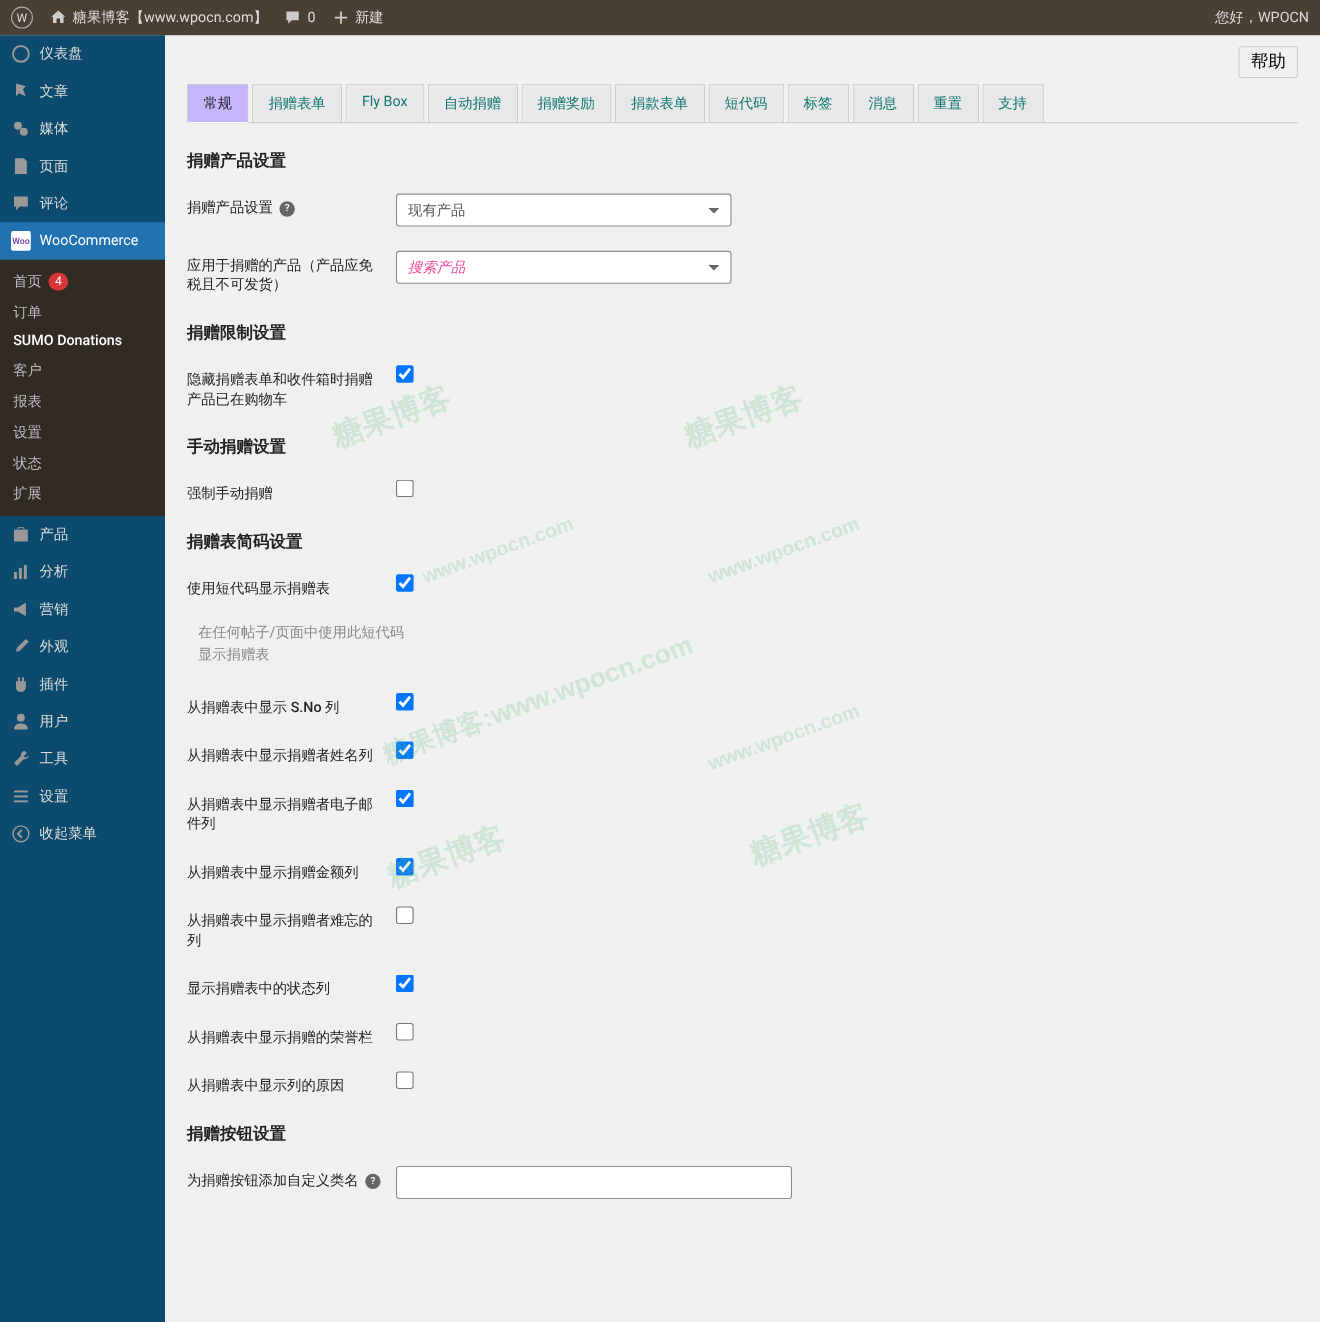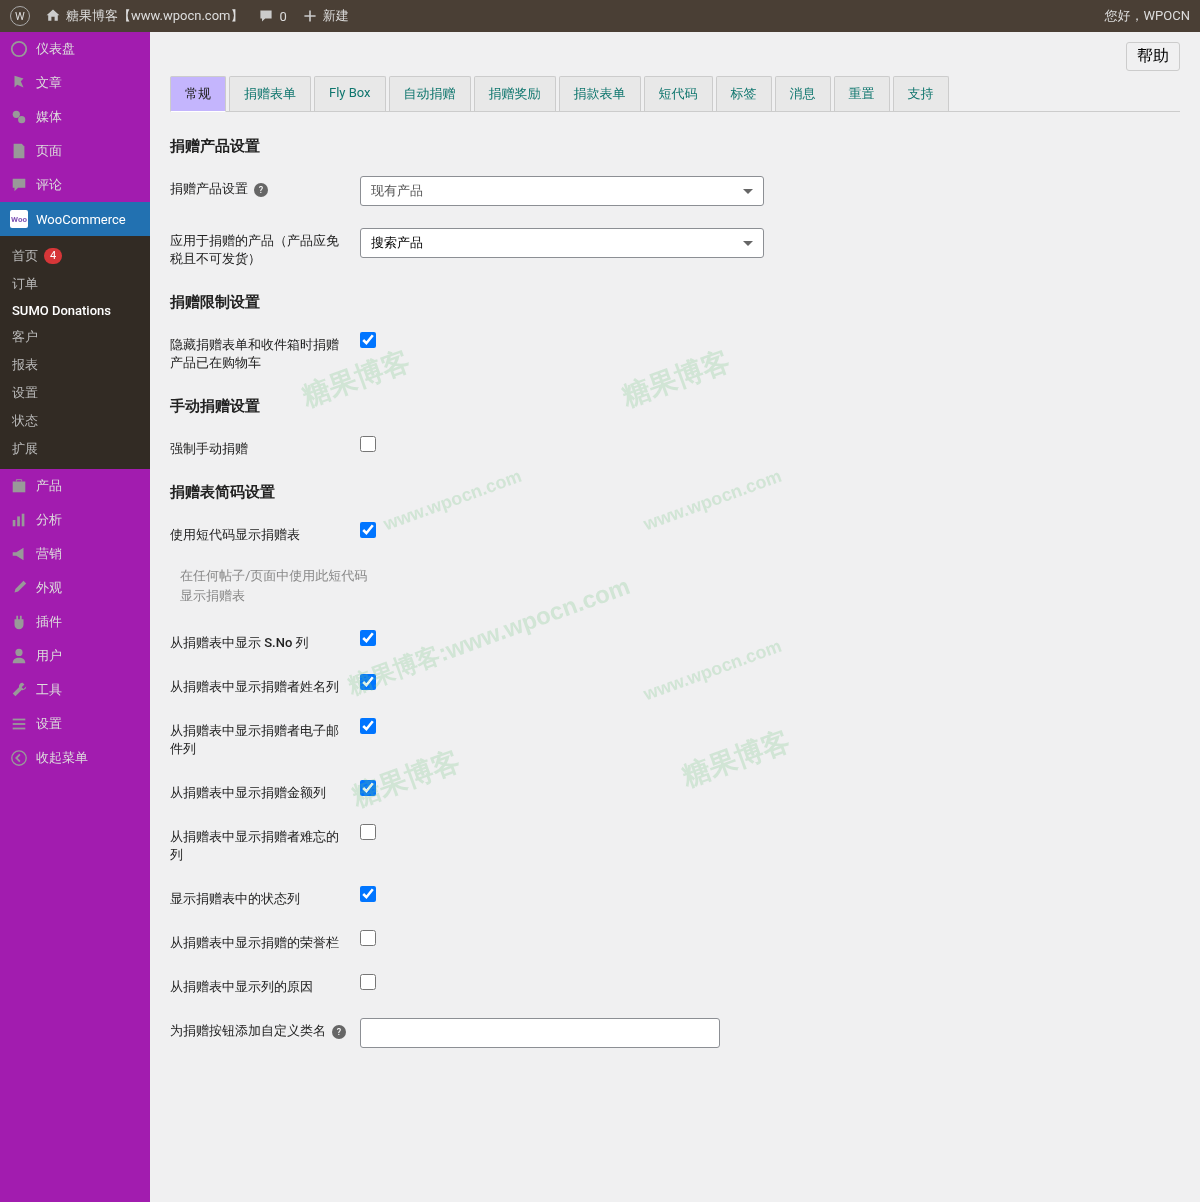--- a/index.html
+++ b/index.html
@@ -3,43 +3,43 @@
 <meta charset="utf-8">
 <style>
 * { margin:0; padding:0; box-sizing:border-box; }
 body { font-family:-apple-system,BlinkMacSystemFont,"Segoe UI",Roboto,sans-serif; font-size:13px; color:#3c434a; background:#f0f0f1; width:1200px; }
 #adminbar { height:32px; background:#4a3f35; color:#eee; display:flex; align-items:center; padding:0 10px; font-size:13px; }
 #adminbar .left { display:flex; align-items:center; gap:15px; flex:1; }
 #adminbar .right { display:flex; align-items:center; }
 #adminbar .item { display:flex; align-items:center; gap:5px; cursor:pointer; color:#ddd; }
 #adminbar .wp-logo { width:20px; height:20px; border:1.5px solid #aaa; border-radius:50%; display:flex; align-items:center; justify-content:center; font-size:11px; }
 #adminbar svg { width:16px; height:16px; fill:#ccc; }
-#sidebar { position:absolute; left:0; top:32px; width:150px; background:#a21caf; min-height:1170px; }
+#sidebar { position:absolute; left:0; top:32px; width:150px; background:#0c4a6e; min-height:1170px; }
 #sidebar .menu-item { display:flex; align-items:center; gap:8px; padding:8px 10px; color:#ddd; cursor:pointer; font-size:13px; }
 #sidebar .menu-item.current { background:#2271b1; color:#fff; position:relative; }
 #sidebar .menu-item.current::after { content:""; position:absolute; right:-8px; top:50%; margin-top:-8px; border:8px solid transparent; border-right-color:#f0f0f1; }
 #sidebar .menu-item svg, #sidebar .menu-item .ico { width:18px; height:18px; fill:#999; flex-shrink:0; }
 #sidebar .submenu { background:#322b24; padding:6px 0; }
 #sidebar .submenu .sub { padding:5px 12px; color:#bbb; font-size:13px; cursor:pointer; display:flex; align-items:center; gap:6px; }
 #sidebar .submenu .sub.active { color:#fff; font-weight:500; }
 #sidebar .badge { background:#d63638; color:#fff; border-radius:9px; padding:0 6px; font-size:11px; line-height:16px; min-width:16px; text-align:center; }
 #content { margin-left:150px; padding:0 20px 20px; }
 .topbar { display:flex; justify-content:flex-end; padding:10px 0 5px; }
 .help-btn { background:#f0f0f1; border:1px solid #ccc; padding:3px 10px; border-radius:3px; font-size:16px; cursor:pointer; }
 .tabs { display:flex; border-bottom:1px solid #ccc; margin-bottom:20px; }
 .tab { padding:8px 14px; background:#e8e8e8; border:1px solid #ccc; border-bottom:none; margin-right:3px; color:#0f766e; cursor:pointer; font-size:13px; border-radius:2px 2px 0 0; }
 .tab.active { background:#c4b5fd; border-bottom:1px solid #fff; margin-bottom:-1px; color:#222; }
 h2 { font-size:15px; font-weight:600; color:#222; margin:25px 0 20px; }
 .field { display:flex; align-items:flex-start; margin-bottom:22px; }
 .field .label { width:190px; font-size:13px; color:#222; font-weight:500; padding-top:4px; padding-right:10px; display:flex; align-items:flex-start; gap:6px; }
 .field .help-ico { width:14px; height:14px; background:#666; color:#fff; border-radius:50%; display:inline-flex; align-items:center; justify-content:center; font-size:9px; flex-shrink:0; margin-top:3px; }
 .field .control { flex:1; }
-.select-box { width:404px; height:30px; border:1px solid #8c8f94; border-radius:3px; padding:0 28px 0 10px; font-size:13px; color:#555; background:#fff; position:relative; display:flex; align-items:center; cursor:pointer; }
+.select-box { width:305px; height:30px; border:1px solid #8c8f94; border-radius:3px; padding:0 28px 0 10px; font-size:13px; color:#555; background:#fff; position:relative; display:flex; align-items:center; cursor:pointer; }
 .select-box::after { content:""; position:absolute; right:10px; top:12px; border:5px solid transparent; border-top-color:#666; }
-.select-box.search { color:#000000; }
+.select-box.search { color:#ec4899;font-style:italic; }
 input[type=checkbox] { width:16px; height:16px; cursor:pointer; }
 .shortcode-box { margin-left:10px; margin-bottom:25px; }
 .shortcode-box .code { font-size:16px; color:#222; font-weight:500; margin-bottom:15px; }
 .shortcode-box .desc { font-size:13px; color:#888; line-height:1.5; max-width:200px; }
 .text-input { width:360px; height:30px; border:1px solid #8c8f94; border-radius:3px; padding:0 10px; font-size:13px; }
 .watermark { position:absolute; color:rgba(115,195,130,0.25); font-size:28px; font-weight:bold; transform:rotate(-20deg); pointer-events:none; font-family:"Microsoft YaHei",sans-serif; }
 </style>
 </head>
 <body>
 
@@ -302,20 +302,21 @@
       </div>
     <div class="control"><input type="checkbox" style=""></div>
   </div>
   <div class="field">
     <div class="label">
         <span>从捐赠表中显示列的原因</span>
       </div>
     <div class="control"><input type="checkbox" style=""></div>
   </div>
 
+  <h2>捐赠按钮设置</h2>
 
   <div class="field">
     <div class="label">
         <span>为捐赠按钮添加自定义类名</span>
         <span class="help-ico">?</span>
       </div>
     <div class="control"><input type="text" class="text-input" style=""></div>
   </div>
 </div>
 

